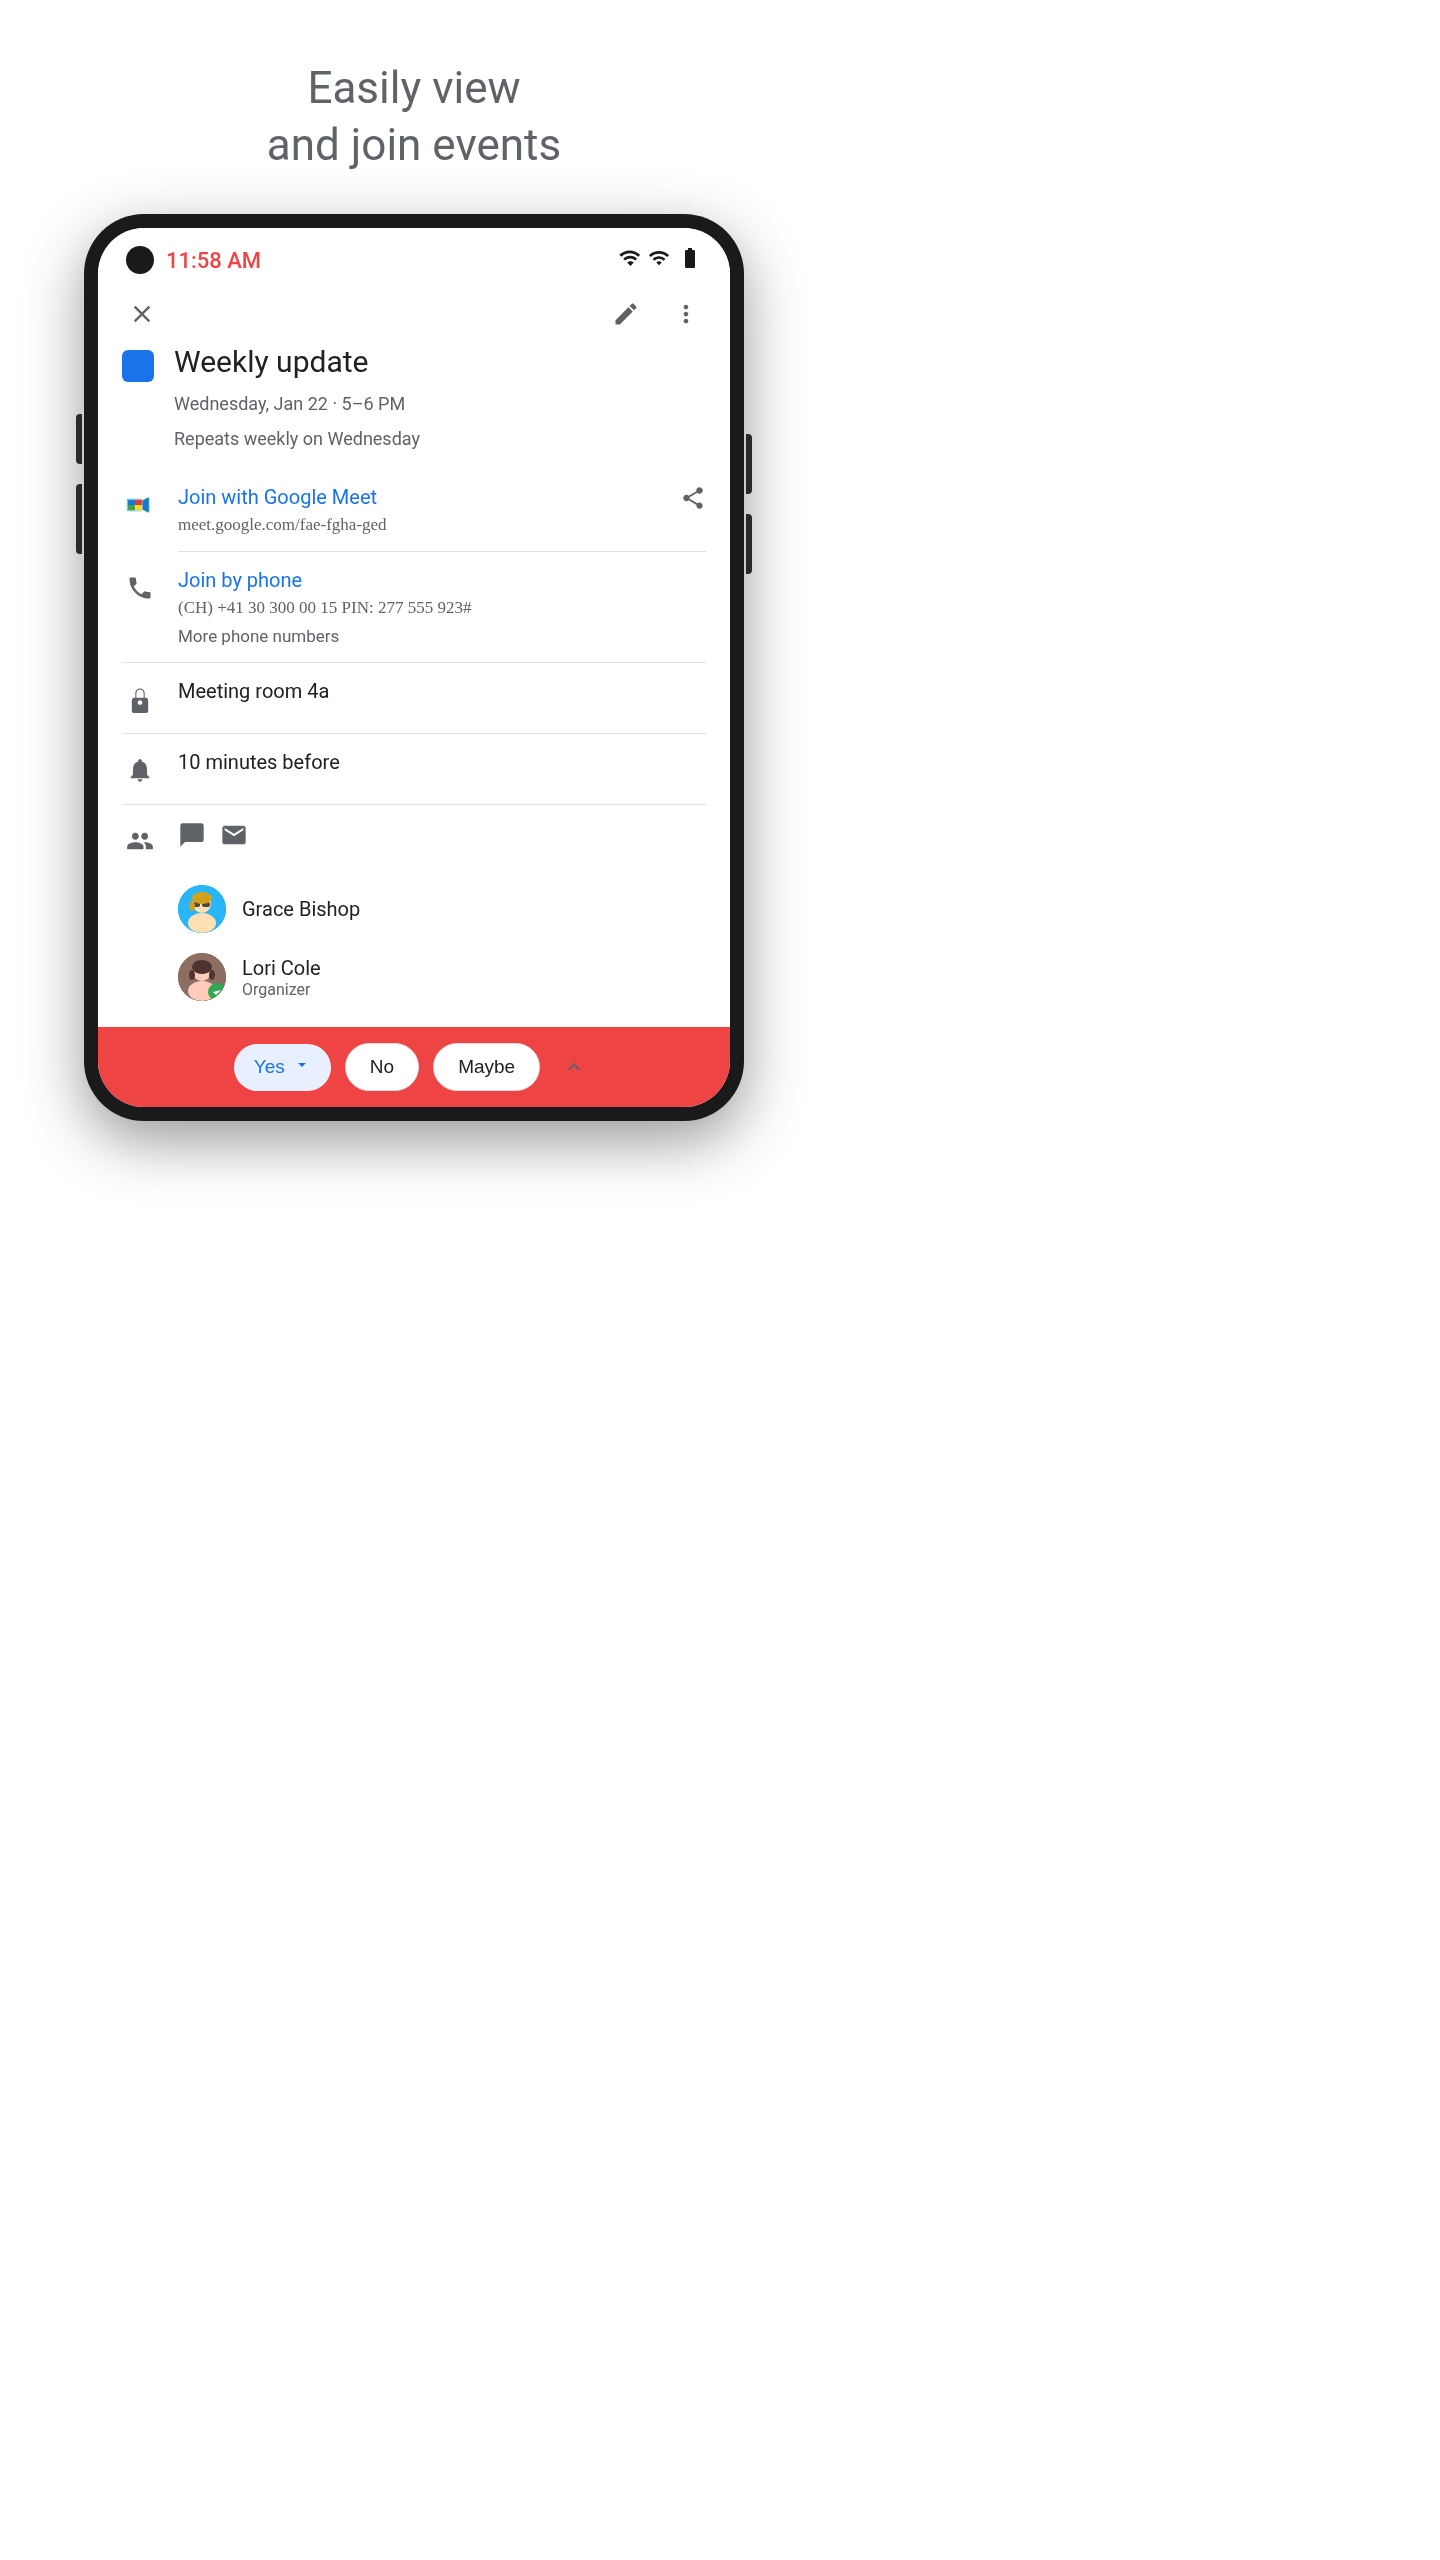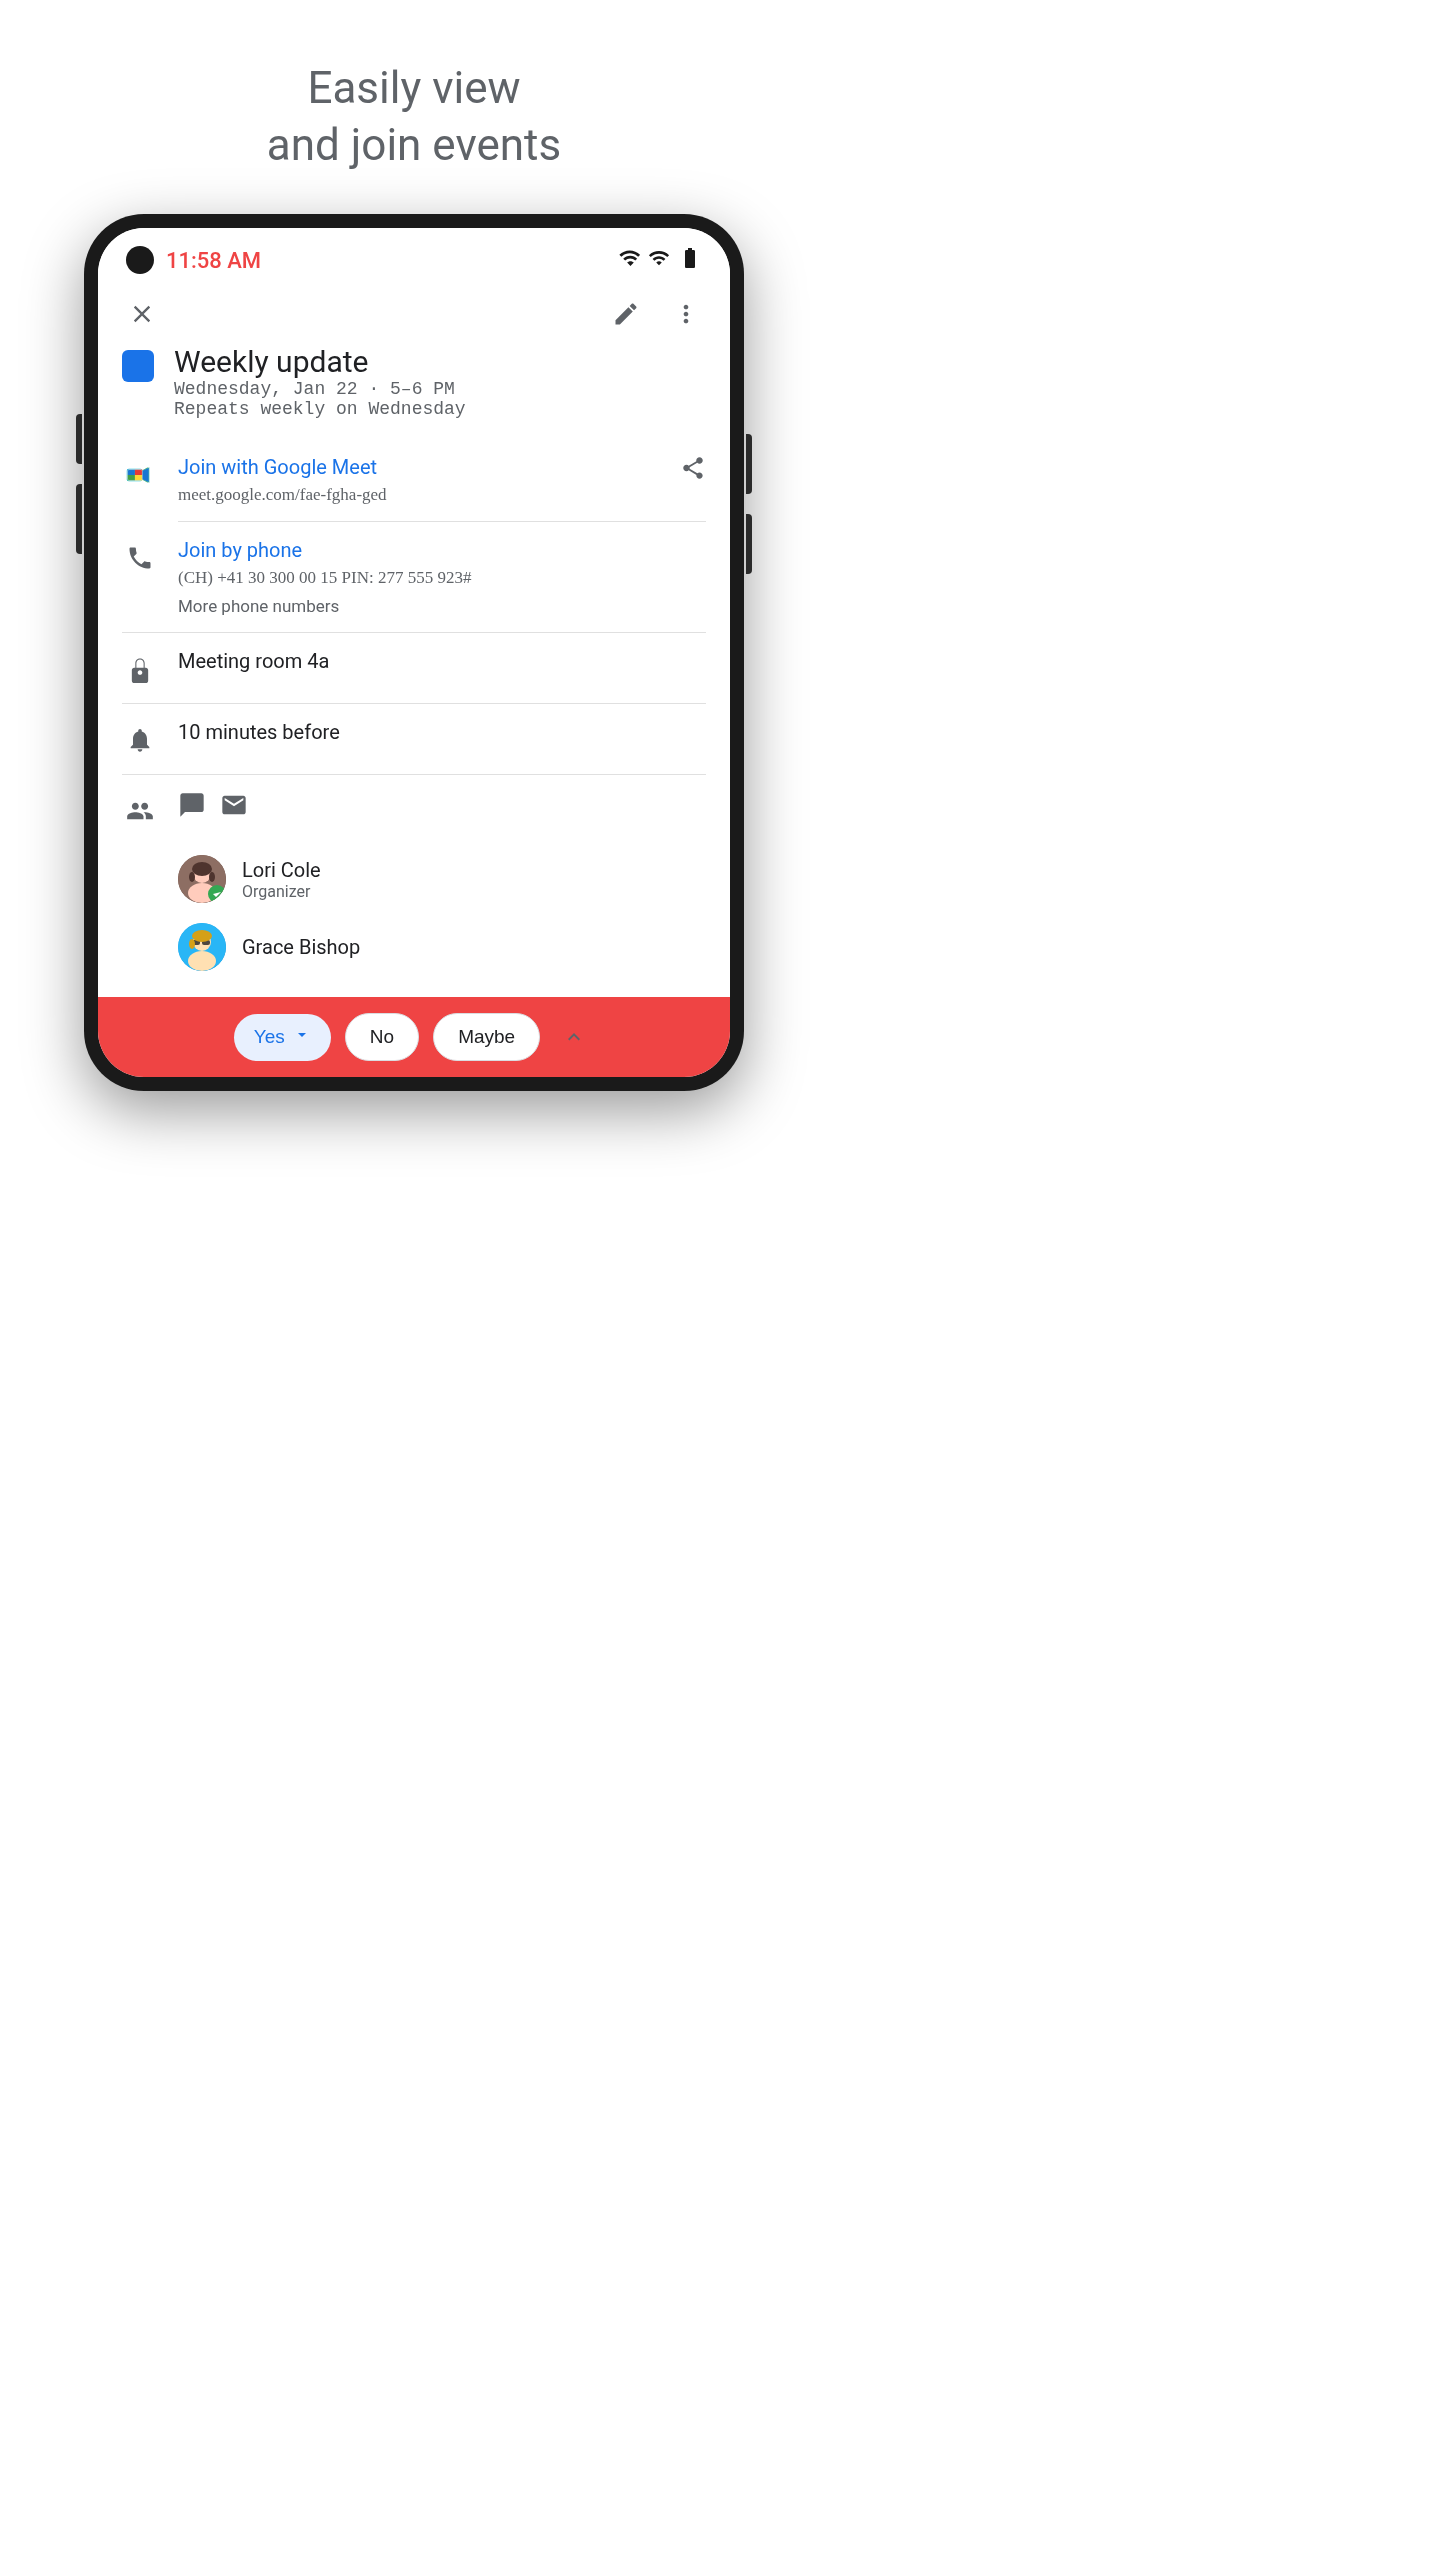--- a/index.html
+++ b/index.html
@@ -156,22 +156,21 @@
       flex-shrink: 0;
     }
     .event-title {
       font-size: 30px;
       font-weight: 400;
       color: #202124;
     }
     .event-subtitle {
       font-size: 18px;
       color: #5f6368;
-      margin-top: 0;
-      font-family: Liberation Mono, monospace;
+      margin-top: 14px;
     }
 
     
     .detail-row {
       display: flex;
       align-items: flex-start;
       gap: 20px;
       padding: 16px 0;
       border-bottom: none;
     }
@@ -522,20 +521,39 @@
           </div>
           <div>
             <svg viewBox="0 0 24 24" fill="#5f6368" width="28" height="28">
               <path d="M20 4H4c-1.1 0-1.99.9-1.99 2L2 18c0 1.1.9 2 2 2h16c1.1 0 2-.9 2-2V6c0-1.1-.9-2-2-2zm0 4l-8 5-8-5V6l8 5 8-5v2z"></path>
             </svg>
           </div>
         </div>
       </div>
 
       <div>
+
+        <div class="guest-item">
+          <div class="guest-avatar avatar-grace">
+            <svg width="48" height="48" viewBox="0 0 48 48">
+              <circle cx="24" cy="24" r="24" fill="#29b6f6"></circle>
+              <circle cx="24" cy="19" r="9" fill="#ffe0b2"></circle>
+              <ellipse cx="24" cy="38" rx="14" ry="10" fill="#ffe0b2"></ellipse>
+
+              <rect x="14" y="17" width="8" height="5" rx="2" fill="#212121" opacity="0.8"></rect>
+              <rect x="24" y="17" width="8" height="5" rx="2" fill="#212121" opacity="0.8"></rect>
+
+              <ellipse cx="24" cy="13" rx="10" ry="6" fill="#d4a017"></ellipse>
+              <ellipse cx="14" cy="21" rx="3" ry="5" fill="#d4a017"></ellipse>
+            </svg>
+          </div>
+          <div>
+            <div class="guest-name">Grace Bishop</div>
+          </div>
+        </div>
 
         <div class="guest-item">
           <div class="guest-avatar avatar-lori">
             
             <svg width="48" height="48" viewBox="0 0 48 48">
               <circle cx="24" cy="24" r="24" fill="#8d6e63"></circle>
               <circle cx="24" cy="19" r="9" fill="#ffccbc"></circle>
               <ellipse cx="24" cy="38" rx="14" ry="10" fill="#ffccbc"></ellipse>
 
               <ellipse cx="24" cy="14" rx="10" ry="7" fill="#4e342e"></ellipse>
@@ -547,39 +565,20 @@
                 <path d="M2 6l3 3 5-5"></path>
               </svg>
             </div>
           </div>
           <div>
             <div class="guest-name">Lori Cole</div>
             <div class="guest-role">Organizer</div>
           </div>
         </div>
 
-        <div class="guest-item">
-          <div class="guest-avatar avatar-grace">
-            <svg width="48" height="48" viewBox="0 0 48 48">
-              <circle cx="24" cy="24" r="24" fill="#29b6f6"></circle>
-              <circle cx="24" cy="19" r="9" fill="#ffe0b2"></circle>
-              <ellipse cx="24" cy="38" rx="14" ry="10" fill="#ffe0b2"></ellipse>
-
-              <rect x="14" y="17" width="8" height="5" rx="2" fill="#212121" opacity="0.8"></rect>
-              <rect x="24" y="17" width="8" height="5" rx="2" fill="#212121" opacity="0.8"></rect>
-
-              <ellipse cx="24" cy="13" rx="10" ry="6" fill="#d4a017"></ellipse>
-              <ellipse cx="14" cy="21" rx="3" ry="5" fill="#d4a017"></ellipse>
-            </svg>
-          </div>
-          <div>
-            <div class="guest-name">Grace Bishop</div>
-          </div>
-        </div>
-
       </div>
     </div>
 
     <div class="bottom-bar">
       <button class="rsvp-yes">
         <span>Yes</span>
         <span class="dropdown-arrow">
           <svg viewBox="0 0 18 18" fill="#1a73e8" width="18" height="18">
             <path d="M5 7l4 4 4-4z"></path>
           </svg>

